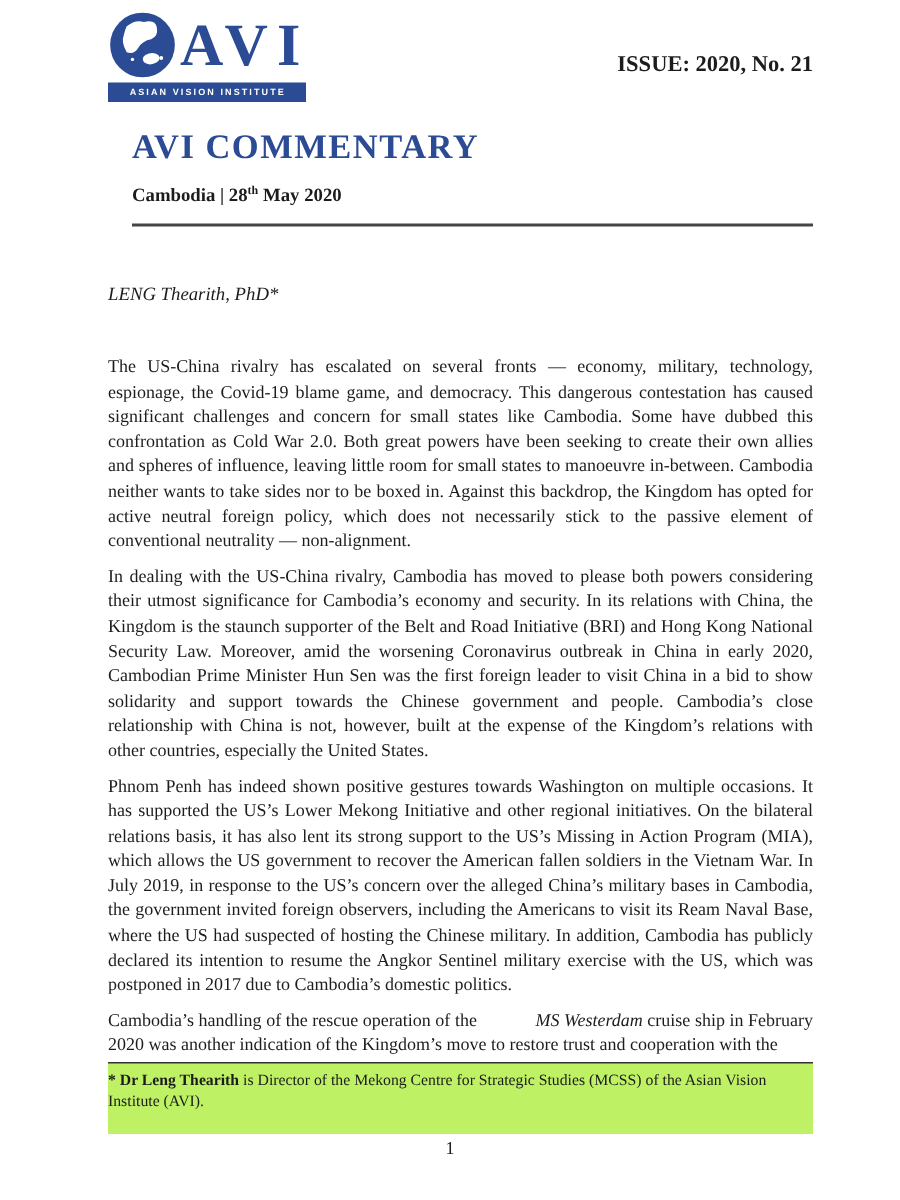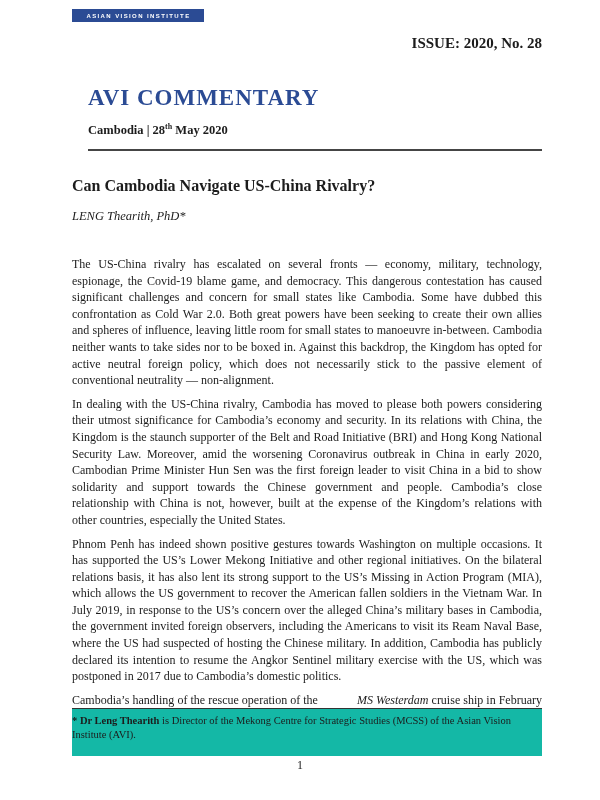--- a/index.html
+++ b/index.html
@@ -51,48 +51,59 @@
   .body-paragraph {
     margin-top: 7px; font-size: 12px; line-height: 16.6px;
     text-align: justify; color: #1c1c1c;
   }
   .body-paragraph.first { margin-top: 32px; }
   .italic { font-style: italic; margin-left: 36px; }
 
   
   .footnote-area {
     position: absolute; left: 72px; right: 58px; top: 708px;
-    background: #14b8a6; border-top: 1.5px solid #333333;
+    background: #bef264; border-top: 1.5px solid #333333;
     padding-top: 5px; height: 48px;
   }
   .footnote-text { font-size: 10.5px; line-height: 14px; text-align: left; }
   .footnote-text b { font-weight: bold; }
   .page-number {
     position: absolute; left: 0; right: 0; top: 758px;
     text-align: center; font-size: 12px;
   }
 </style>
 </head>
 <body>
 
 <div class="header">
   <div class="logo">
+    <div class="logo-top">
+      <span>
+        <svg class="globe" viewBox="0 0 48 48" aria-hidden="true">
+          <circle cx="24" cy="24" r="22.5" fill="#2b4b94"></circle>
+          <path d="M13 11 q6 -5 12 -3 q8 -2 9 4 q1 6 -4 8 q-6 1 -9 6 q-3 5 -8 3 q-4 -7 -2 -12 q1 -4 2 -6 z" fill="#ffffff"></path>
+          <path d="M26 31 q5 -3 9 0 q2 3 -1 5 q-5 3 -9 0 q-2 -3 1 -5 z" fill="#ffffff"></path>
+          <circle cx="37" cy="33" r="1.4" fill="#ffffff"></circle>
+          <circle cx="17" cy="34" r="1.2" fill="#ffffff"></circle>
+        </svg>
+      </span>
+      <span class="logo-text">AVI</span>
+    </div>
     <div class="logo-bar">ASIAN VISION INSTITUTE</div>
   </div>
-  <div class="issue">ISSUE: 2020, No. 28</div>
+  <div class="issue">ISSUE: 2020, No. 21</div>
 </div>
 
 <div class="masthead">
   <div class="commentary-title">AVI COMMENTARY</div>
   <div class="dateline"><span>Cambodia | 28</span><sup>th</sup><span> May 2020</span></div>
   <div class="header-rule"></div>
 </div>
 
 <div class="article">
-  <div class="article-title">Can Cambodia Navigate US-China Rivalry?</div>
   <div class="author">LENG Thearith, PhD*</div>
   <p class="body-paragraph first">The US-China rivalry has escalated on several fronts — economy, military, technology, espionage, the Covid-19 blame game, and democracy. This dangerous contestation has caused significant challenges and concern for small states like Cambodia. Some have dubbed this confrontation as Cold War 2.0. Both great powers have been seeking to create their own allies and spheres of influence, leaving little room for small states to manoeuvre in-between. Cambodia neither wants to take sides nor to be boxed in. Against this backdrop, the Kingdom has opted for active neutral foreign policy, which does not necessarily stick to the passive element of conventional neutrality — non-alignment.</p>
   <p class="body-paragraph">In dealing with the US-China rivalry, Cambodia has moved to please both powers considering their utmost significance for Cambodia’s economy and security. In its relations with China, the Kingdom is the staunch supporter of the Belt and Road Initiative (BRI) and Hong Kong National Security Law. Moreover, amid the worsening Coronavirus outbreak in China in early 2020, Cambodian Prime Minister Hun Sen was the first foreign leader to visit China in a bid to show solidarity and support towards the Chinese government and people. Cambodia’s close relationship with China is not, however, built at the expense of the Kingdom’s relations with other countries, especially the United States.</p>
   <p class="body-paragraph">Phnom Penh has indeed shown positive gestures towards Washington on multiple occasions. It has supported the US’s Lower Mekong Initiative and other regional initiatives. On the bilateral relations basis, it has also lent its strong support to the US’s Missing in Action Program (MIA), which allows the US government to recover the American fallen soldiers in the Vietnam War. In July 2019, in response to the US’s concern over the alleged China’s military bases in Cambodia, the government invited foreign observers, including the Americans to visit its Ream Naval Base, where the US had suspected of hosting the Chinese military. In addition, Cambodia has publicly declared its intention to resume the Angkor Sentinel military exercise with the US, which was postponed in 2017 due to Cambodia’s domestic politics.</p>
   <p class="body-paragraph"><span>Cambodia’s handling of the rescue operation of the </span><span class="italic">MS Westerdam</span><span> cruise ship in February 2020 was another indication of the Kingdom’s move to restore trust and cooperation with the</span></p>
 </div>
 
 <div class="footnote-area">
   <div class="footnote-text"><b>* Dr Leng Thearith</b><span> is Director of the Mekong Centre for Strategic Studies (MCSS) of the Asian Vision Institute (AVI).</span></div>
 </div>

